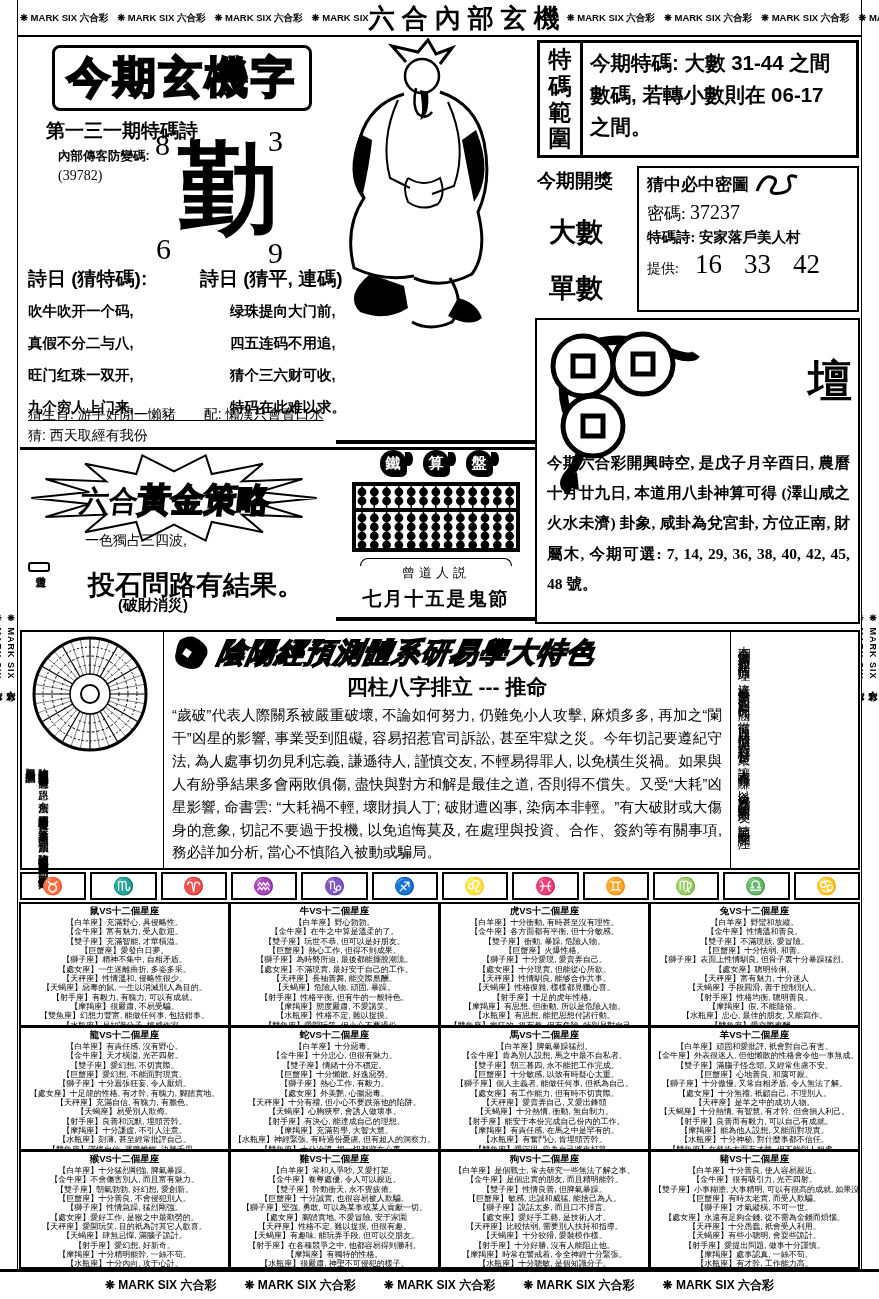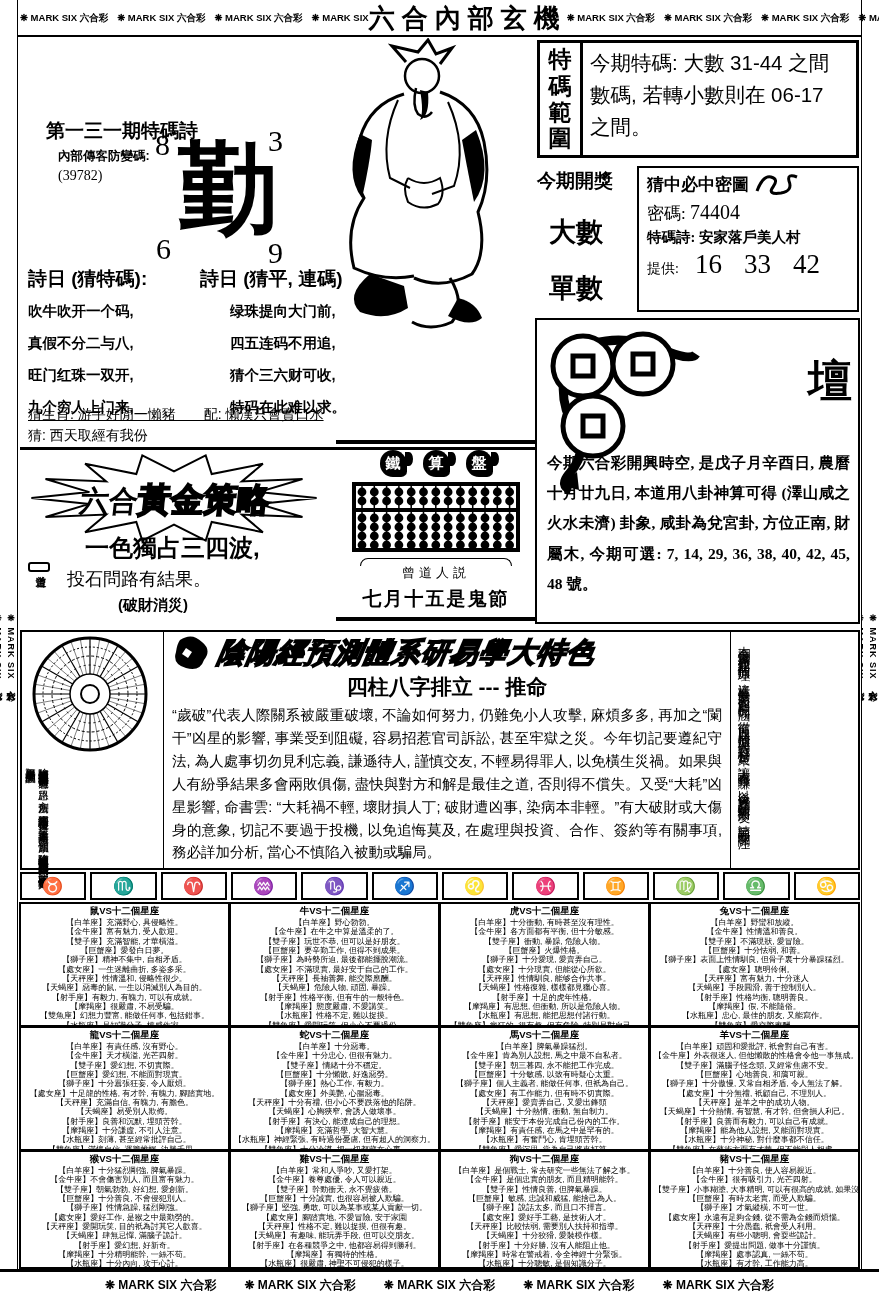--- a/index.html
+++ b/index.html
@@ -36,21 +36,21 @@
   .poem-col{position:absolute;width:170px;}
   .poem-col div{font-size:14.5px;font-weight:bold;margin-bottom:13px;white-space:nowrap;}
   .guess-line{position:absolute;font-size:14px;white-space:nowrap;}
   .hr-left{position:absolute;left:20px;top:447px;width:515px;height:3px;background:#000;}
   .immortal{position:absolute;left:300px;top:38px;}
   
   .range-box{position:absolute;left:537px;top:40px;width:322px;height:118px;border:3px solid #000;
              display:flex;box-sizing:border-box;}
   .range-label{width:40px;border-right:3px solid #000;display:flex;flex-direction:column;
                align-items:center;justify-content:center;font-size:23px;font-weight:900;line-height:1.15;}
-  .range-text{flex:1;padding:4px 7px;font-size:20.5px;font-weight:normal;line-height:1.55;}
+  .range-text{flex:1;padding:4px 7px;font-size:20.5px;font-weight:bold;line-height:1.55;}
   .draw-sec{position:absolute;left:537px;top:166px;width:322px;height:146px;display:flex;}
   .draw-labels{width:100px;display:flex;flex-direction:column;justify-content:space-between;
                padding:2px 0 6px 0;}
   .draw-title{font-size:19px;font-weight:bold;}
   .draw-big{font-size:27px;font-weight:900;padding-left:12px;}
   .draw-box{flex:1;border:2px solid #000;padding:3px 8px;box-sizing:border-box;}
   .secret-line{font-size:17px;font-weight:bold;display:flex;align-items:center;gap:4px;}
   .pw-line{font-size:17px;margin-top:4px;}
   .pw-val{font-size:20px;}
   .sp-line{font-size:14.5px;margin-top:3px;font-weight:bold;}
@@ -64,22 +64,22 @@
   .yishu-oval{background:#000;color:#fff;border-radius:50%;padding:8px 18px;font-size:23px;
               font-weight:900;letter-spacing:2px;white-space:nowrap;}
   .yishu-tan{font-size:44px;font-weight:900;margin-left:-6px;}
   .yishu-text{position:absolute;left:10px;right:8px;top:128px;font-size:15.5px;font-weight:bold;
               line-height:1.95;font-family:"Liberation Serif",serif;text-align:justify;}
   
   .golden-burst{position:absolute;left:22px;top:452px;width:305px;height:92px;}
   .golden-title{position:absolute;left:40px;top:478px;width:270px;text-align:center;
                 font-size:29px;font-weight:900;white-space:nowrap;transform:skewX(-6deg);}
   .golden-title .outl{color:#fff;-webkit-text-stroke:2px #000;font-size:33px;}
-  .gline1{position:absolute;left:85px;top:532px;font-size:24px;font-weight:bold;}
-  .gline2{position:absolute;left:67px;top:567px;font-size:18px;font-weight:normal;}
+  .gline1{position:absolute;left:85px;top:532px;font-size:14px;font-weight:normal;}
+  .gline2{position:absolute;left:88px;top:567px;font-size:27px;font-weight:bold;}
   .gline3{position:absolute;left:118px;top:596px;font-size:15px;font-weight:bold;}
   .seal{position:absolute;left:28px;top:562px;width:18px;border:2px solid #000;border-radius:3px;
         writing-mode:vertical-rl;font-size:11px;font-weight:bold;text-align:center;padding:3px 0;}
   
   .abacus-sec{position:absolute;left:336px;top:440px;width:200px;height:181px;
               border-top:4px solid #000;border-bottom:4px solid #000;box-sizing:border-box;text-align:center;}
   .blob-row{display:flex;justify-content:center;gap:16px;margin-top:6px;}
   .blob{position:relative;width:27px;height:27px;background:#000;color:#fff;border-radius:55% 60% 25% 55%;
         display:flex;align-items:center;justify-content:center;font-size:15px;font-weight:bold;}
   .blob:after{content:"";position:absolute;right:-6px;top:2px;width:8px;height:14px;background:#000;
@@ -144,20 +144,23 @@
     <div class="logo-group">
 
     <span class="logo"><span>❋</span> <span>MARK SIX 六合彩</span></span>
         <span class="logo"><span>❋</span> <span>MARK SIX 六合彩</span></span>
         <span class="logo"><span>❋</span> <span>MARK SIX 六合彩</span></span>
         <span class="logo"><span>❋</span> <span>MARK SIX</span></span>
       </div>
   </div>
   <div class="under-header"></div>
 
+  <div class="bubble-box">
+    <span class="bubble">今期玄機字</span>
+  </div>
   <div class="issue-line">第一三一期特碼詩</div>
   <div class="code-label">內部傳客防變碼:</div>
   <div class="code-value serif">(39782)</div>
   <div class="corner-num serif" style="left:155px;top:128px;">8</div>
   <div class="corner-num serif" style="left:268px;top:124px;">3</div>
   <div class="corner-num serif" style="left:156px;top:232px;">6</div>
   <div class="corner-num serif" style="left:268px;top:236px;">9</div>
   <div class="big-char serif">勤</div>
 
   <svg class="immortal" width="230" height="300" viewBox="0 0 230 300">
@@ -214,21 +217,21 @@
       <div class="draw-big">大數</div>
       <div class="draw-big">單數</div>
     </div>
     <div class="draw-box">
       <div class="secret-line">
         <span>猜中必中密圖</span>
         <svg width="46" height="26" viewBox="0 0 46 26">
           <path class="st" d="M4,20 q6,-16 14,-14 q8,2 2,10 q-6,8 8,6 q12,-2 8,-12 q-2,-8 8,-4" stroke-width="3"></path>
         </svg>
       </div>
-      <div class="pw-line serif"><span>密碼:</span> <span class="pw-val">74404</span></div>
+      <div class="pw-line serif"><span>密碼:</span> <span class="pw-val">37237</span></div>
       <div class="sp-line serif"><span>特碼詩:</span> <span>安家落戶美人村</span></div>
       <div class="prov-line serif">
           <span>提供:</span>
         <span style="display:flex;gap:22px;">
 
         <span class="prov-num">16</span>
             <span class="prov-num">33</span>
             <span class="prov-num">42</span>
           </span>
       </div>
@@ -497,21 +500,21 @@
         </div>
       </div>
 
       <div class="zblock">
         <h4>牛VS十二個星座</h4>
         <div>
 
         <div class="zline">【白羊座】野心勃勃。</div>
           <div class="zline">【金牛座】在牛之中算是溫柔的了。</div>
           <div class="zline">【雙子座】玩世不恭, 但可以是好朋友。</div>
-          <div class="zline">【巨蟹座】要辛勤工作, 但得不到成果。</div>
+          <div class="zline">【巨蟹座】熱心工作, 但得不到成果。</div>
           <div class="zline">【獅子座】為時勢所迫, 最後都能擺脫潮流。</div>
           <div class="zline">【處女座】不滿現實, 最好安于自己的工作。</div>
           <div class="zline">【天秤座】長袖善舞, 能交際應酬。</div>
           <div class="zline">【天蝎座】危險人物, 頑固, 暴躁。</div>
           <div class="zline">【射手座】性格平衡, 但有牛的一般特色。</div>
           <div class="zline">【摩羯座】態度嚴肅, 不愛講笑。</div>
           <div class="zline">【水瓶座】性格不定, 難以捉摸。</div>
           <div class="zline">【雙魚座】愛開玩笑, 但小心不要過份。</div>
         </div>
       </div>

